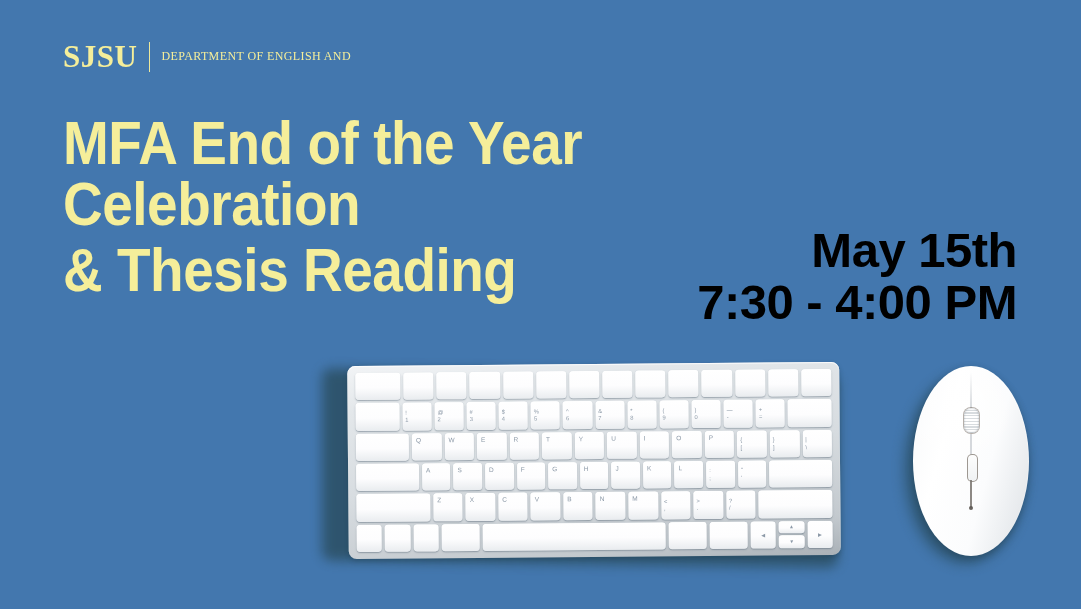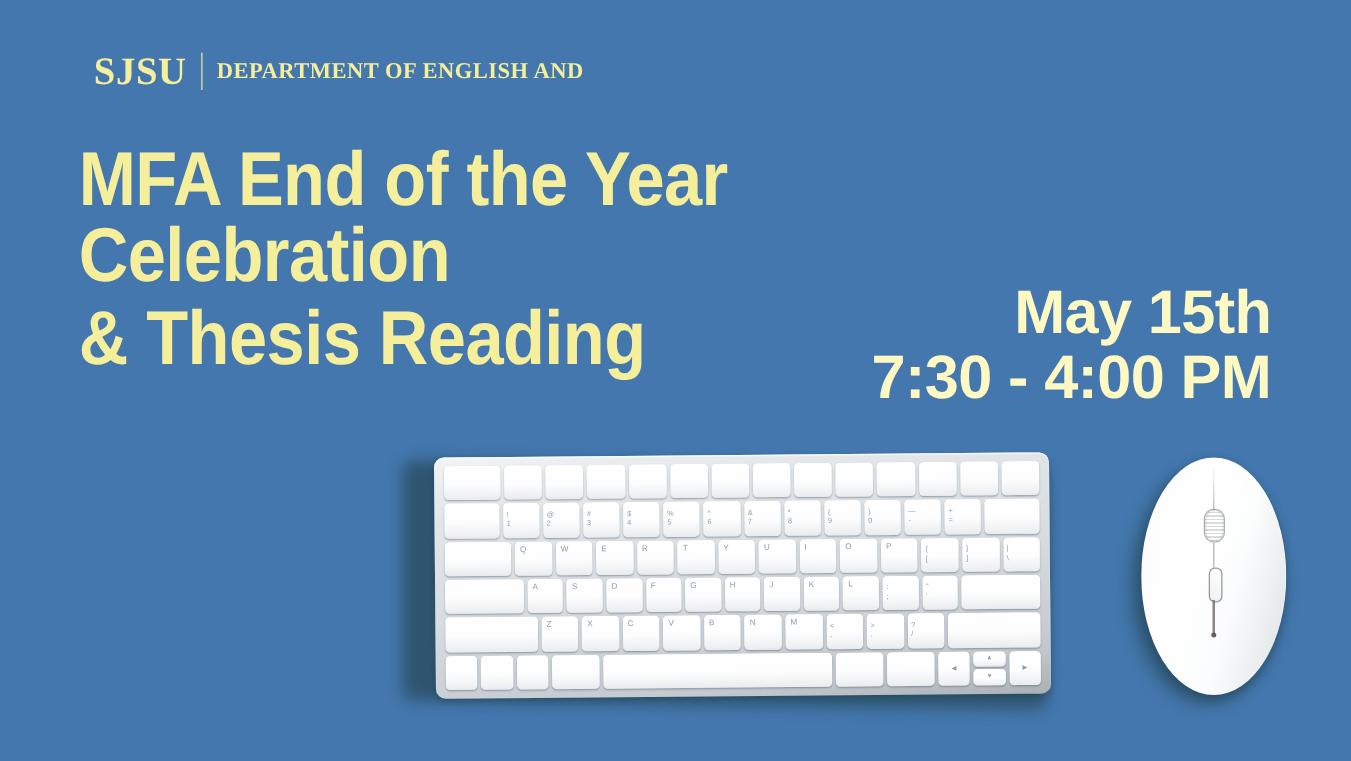--- a/index.html
+++ b/index.html
@@ -26,33 +26,32 @@
     display: flex;
     align-items: center;
     color: #f5ee9a;
   }
   .logo-mark {
     font-family: "Liberation Serif", serif;
     font-size: 31px;
     font-weight: 700;
     letter-spacing: 0.5px;
     line-height: 1;
-    margin-left: 12px;
   }
   .logo-divider {
     width: 1px;
     height: 30px;
     background: #f5ee9a;
     margin: 0 11px 0 12px;
     opacity: 0.95;
   }
   .logo-dept {
     font-family: "Liberation Serif", serif;
-    font-size: 18px;
-    font-weight: 700;
+    font-size: 12px;
+    font-weight: 400;
     line-height: 1.28;
     letter-spacing: 0.4px;
   }
   .logo-dept span { display: block; }
 
   
   .headline {
     position: absolute;
     left: 63px;
     top: 113px;
@@ -67,21 +66,21 @@
   }
   .headline span { display: block; }
   .headline .line2 { margin-top: 5px; }
 
   
   .when {
     position: absolute;
     right: 64px;
     top: 225px;
     text-align: right;
-    color: #fef9c3;
+    color: #000000;
     font-size: 49px;
     font-weight: 700;
     line-height: 1.06;
     letter-spacing: -0.5px;
   }
   .when span { display: block; }
 
   
   .desk { position: absolute; left: 0; top: 0; width: 100%; height: 100%; }
 

